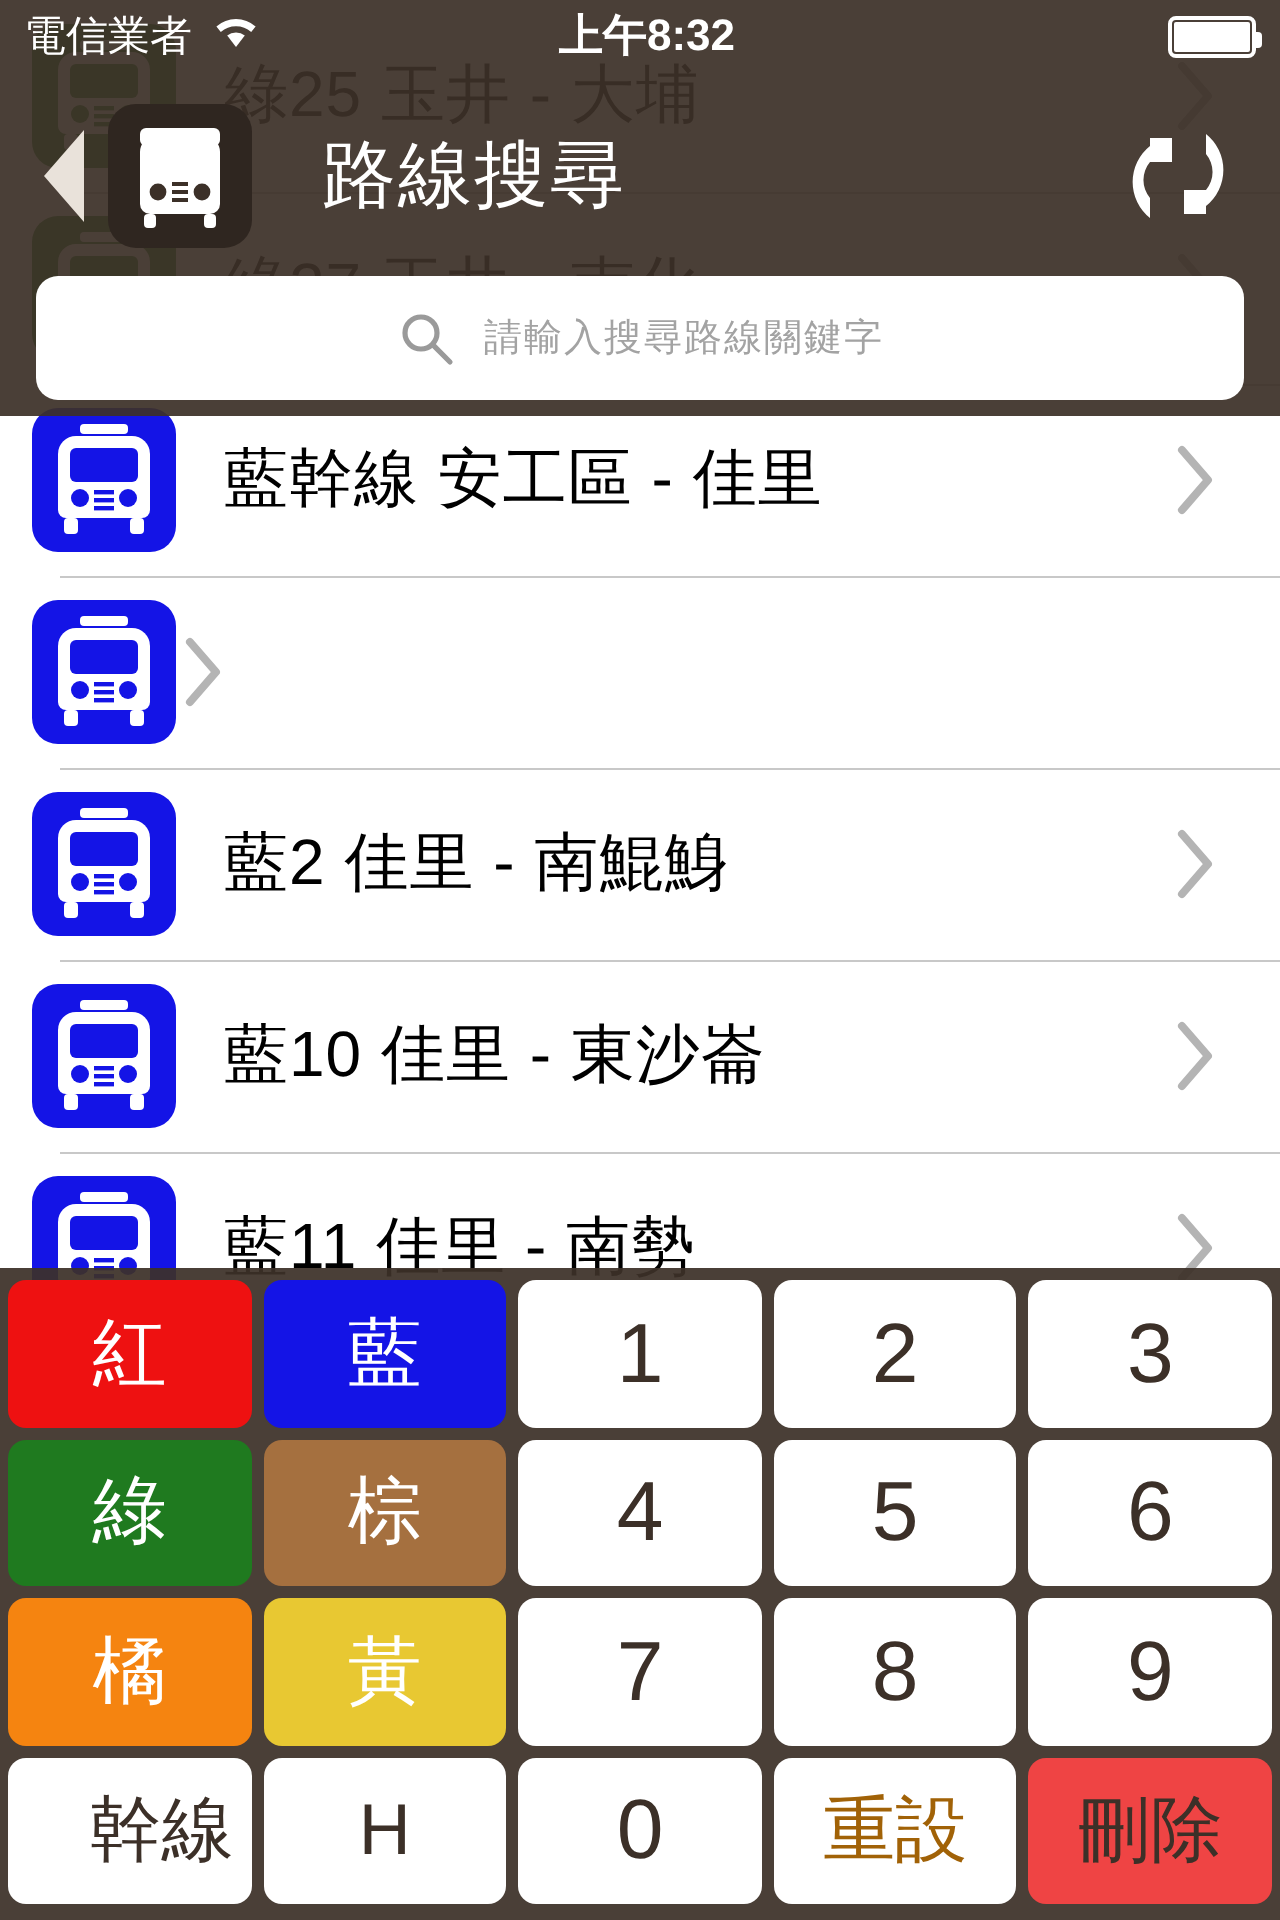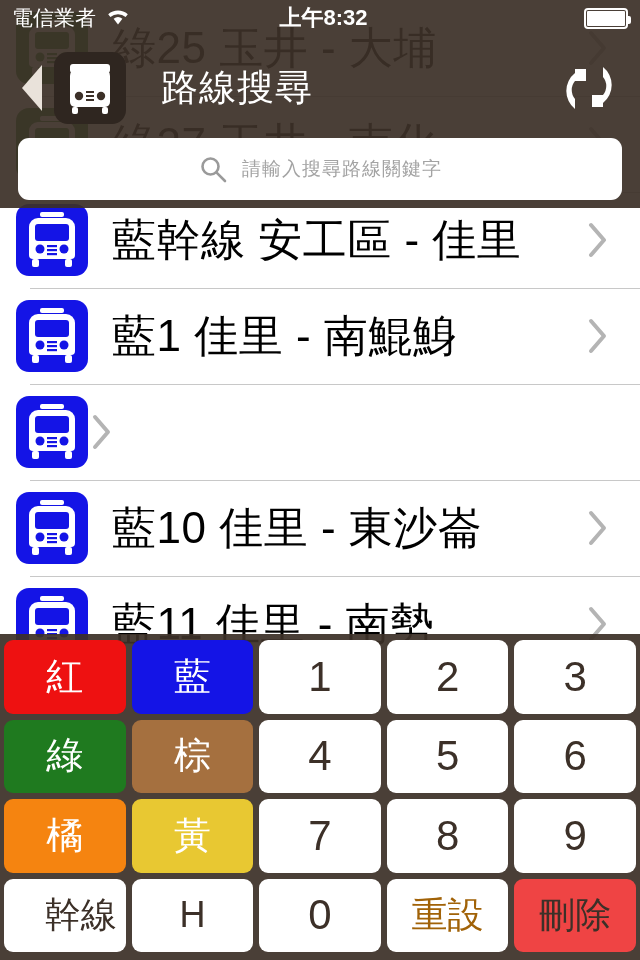--- a/index.html
+++ b/index.html
@@ -16,21 +16,21 @@
     position:relative; height:96px; display:flex; align-items:center;
     padding:0 16px; background:#fff;
   }
   .row + .row::before {
     content:""; position:absolute; left:30px; right:0; top:0;
     height:1px; background:#c8c8c8;
   }
   .bus-ico { width:72px; height:72px; border-radius:13px; flex:none; position:relative; }
   .bus-ico svg { position:absolute; inset:0; width:100%; height:100%; }
   .row-label {
-    flex:1; margin-left:24px; font-size:44px; color:#000;
+    flex:1; margin-left:24px; font-size:32px; color:#000;
     letter-spacing:.5px; white-space:nowrap; overflow:hidden;
   }
   .chev {
     flex:none; width:26px; height:40px; margin-right:14px;
     color:#b4b4b4;
   }
 
   
   .statusbar {
     position:absolute; top:0; left:0; right:0; height:36px; z-index:6;
@@ -177,41 +177,41 @@
             <rect x="19" y="20" width="34" height="17" rx="3" fill="#1414e6"></rect>
             <circle cx="24" cy="45" r="4.5" fill="#1414e6"></circle>
             <circle cx="48" cy="45" r="4.5" fill="#1414e6"></circle>
             <rect x="31" y="41" width="10" height="2.2" fill="#1414e6"></rect>
             <rect x="31" y="45" width="10" height="2.2" fill="#1414e6"></rect>
             <rect x="31" y="49" width="10" height="2.2" fill="#1414e6"></rect>
             <rect x="16" y="55" width="7" height="8" rx="2" fill="#fff"></rect>
             <rect x="49" y="55" width="7" height="8" rx="2" fill="#fff"></rect>
           </svg>
         </span>
-        <span class="row-label">藍1 佳里 - 南鯤鯓</span>
-        <span class="chev"><svg viewBox="0 0 26 40" fill="none" stroke="currentColor" stroke-width="4" stroke-linecap="round" stroke-linejoin="round">
-            <polyline points="7,5 20,20 7,35"></polyline>
-          </svg></span>
-      </div>
-      <div class="row">
-        <span class="bus-ico">
-          <svg viewBox="0 0 72 72">
-            <rect x="0" y="0" width="72" height="72" rx="13" fill="#1414e6"></rect>
-            <rect x="24" y="8" width="24" height="5" rx="2" fill="#fff"></rect>
-            <path d="M13 23a9 9 0 0 1 9-9h28a9 9 0 0 1 9 9v28a4 4 0 0 1-4 4H17a4 4 0 0 1-4-4Z" fill="#fff"></path>
-            <rect x="19" y="20" width="34" height="17" rx="3" fill="#1414e6"></rect>
-            <circle cx="24" cy="45" r="4.5" fill="#1414e6"></circle>
-            <circle cx="48" cy="45" r="4.5" fill="#1414e6"></circle>
-            <rect x="31" y="41" width="10" height="2.2" fill="#1414e6"></rect>
-            <rect x="31" y="45" width="10" height="2.2" fill="#1414e6"></rect>
-            <rect x="31" y="49" width="10" height="2.2" fill="#1414e6"></rect>
-            <rect x="16" y="55" width="7" height="8" rx="2" fill="#fff"></rect>
-            <rect x="49" y="55" width="7" height="8" rx="2" fill="#fff"></rect>
-          </svg>
-        </span>
+        <span class="chev"><svg viewBox="0 0 26 40" fill="none" stroke="currentColor" stroke-width="4" stroke-linecap="round" stroke-linejoin="round">
+            <polyline points="7,5 20,20 7,35"></polyline>
+          </svg></span>
+      </div>
+      <div class="row">
+        <span class="bus-ico">
+          <svg viewBox="0 0 72 72">
+            <rect x="0" y="0" width="72" height="72" rx="13" fill="#1414e6"></rect>
+            <rect x="24" y="8" width="24" height="5" rx="2" fill="#fff"></rect>
+            <path d="M13 23a9 9 0 0 1 9-9h28a9 9 0 0 1 9 9v28a4 4 0 0 1-4 4H17a4 4 0 0 1-4-4Z" fill="#fff"></path>
+            <rect x="19" y="20" width="34" height="17" rx="3" fill="#1414e6"></rect>
+            <circle cx="24" cy="45" r="4.5" fill="#1414e6"></circle>
+            <circle cx="48" cy="45" r="4.5" fill="#1414e6"></circle>
+            <rect x="31" y="41" width="10" height="2.2" fill="#1414e6"></rect>
+            <rect x="31" y="45" width="10" height="2.2" fill="#1414e6"></rect>
+            <rect x="31" y="49" width="10" height="2.2" fill="#1414e6"></rect>
+            <rect x="16" y="55" width="7" height="8" rx="2" fill="#fff"></rect>
+            <rect x="49" y="55" width="7" height="8" rx="2" fill="#fff"></rect>
+          </svg>
+        </span>
+        <span class="row-label">藍2 佳里 - 南鯤鯓</span>
         <span class="chev"><svg viewBox="0 0 26 40" fill="none" stroke="currentColor" stroke-width="4" stroke-linecap="round" stroke-linejoin="round">
             <polyline points="7,5 20,20 7,35"></polyline>
           </svg></span>
       </div>
       <div class="row">
         <span class="bus-ico">
           <svg viewBox="0 0 72 72">
             <rect x="0" y="0" width="72" height="72" rx="13" fill="#1414e6"></rect>
             <rect x="24" y="8" width="24" height="5" rx="2" fill="#fff"></rect>
             <path d="M13 23a9 9 0 0 1 9-9h28a9 9 0 0 1 9 9v28a4 4 0 0 1-4 4H17a4 4 0 0 1-4-4Z" fill="#fff"></path>

